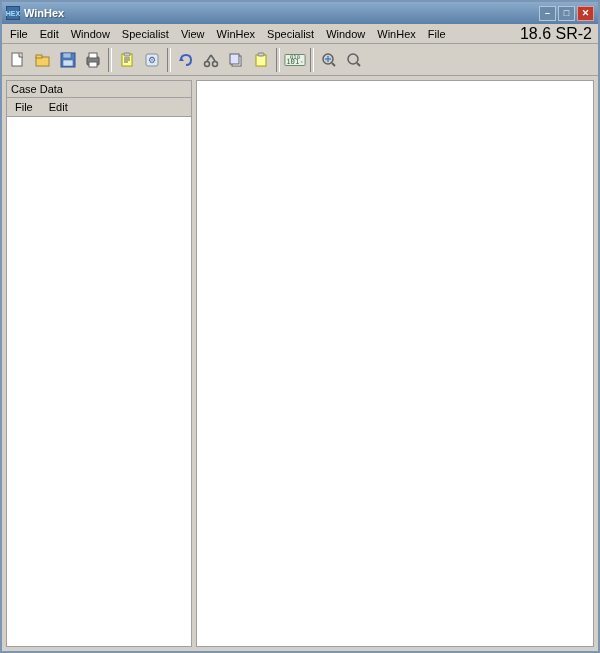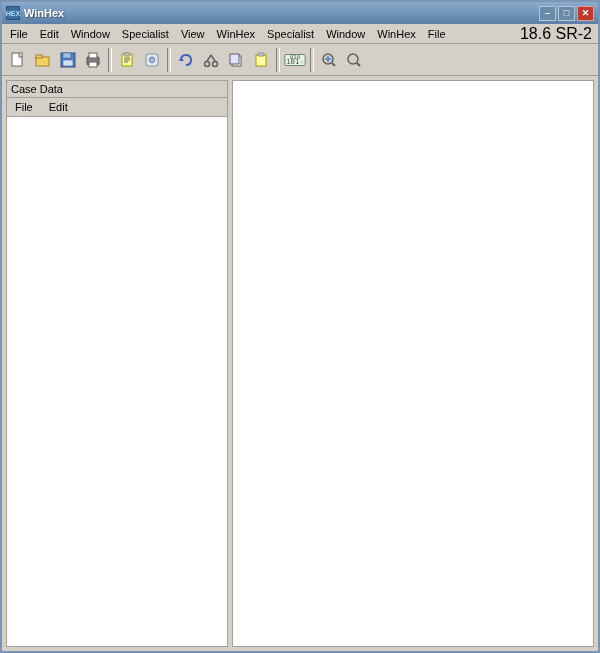--- a/index.html
+++ b/index.html
@@ -147,21 +147,21 @@
       flex: 1;
       display: flex;
       background: #d4d0c8;
       padding: 4px;
       gap: 4px;
       overflow: hidden;
     }
 
     
     .left-panel {
-      width: 222px;
+      width: 186px;
       flex-shrink: 0;
       display: flex;
       flex-direction: column;
       border: 1px solid #a0a0a0;
       background: #fff;
     }
 
     .left-panel-header {
       background: #d4d0c8;
       border-bottom: 1px solid #a0a0a0;

